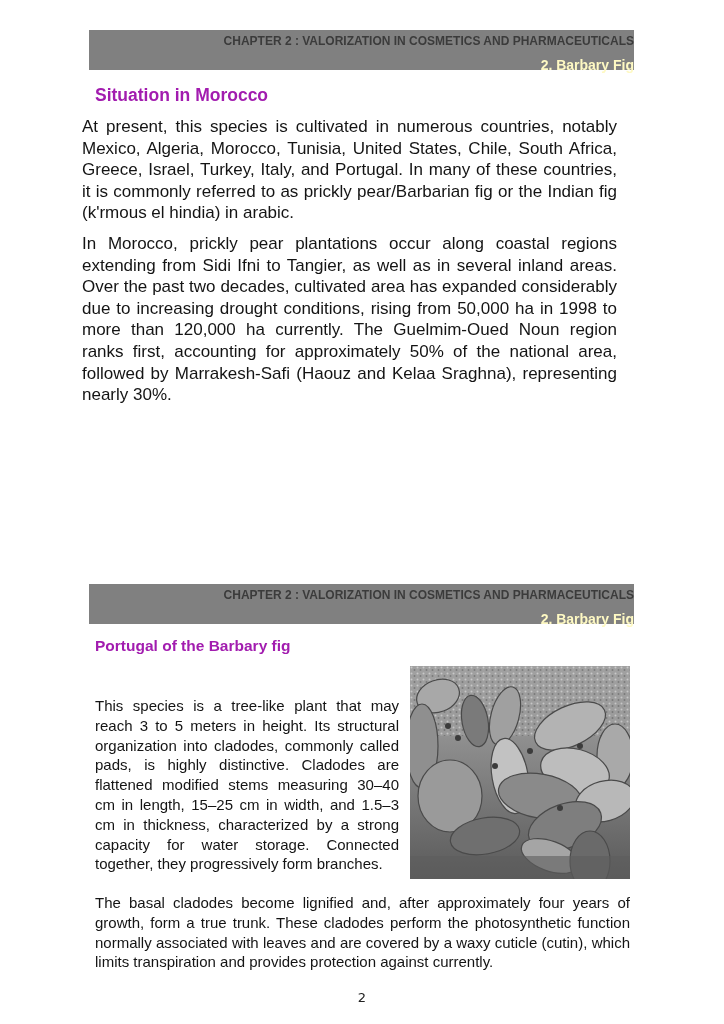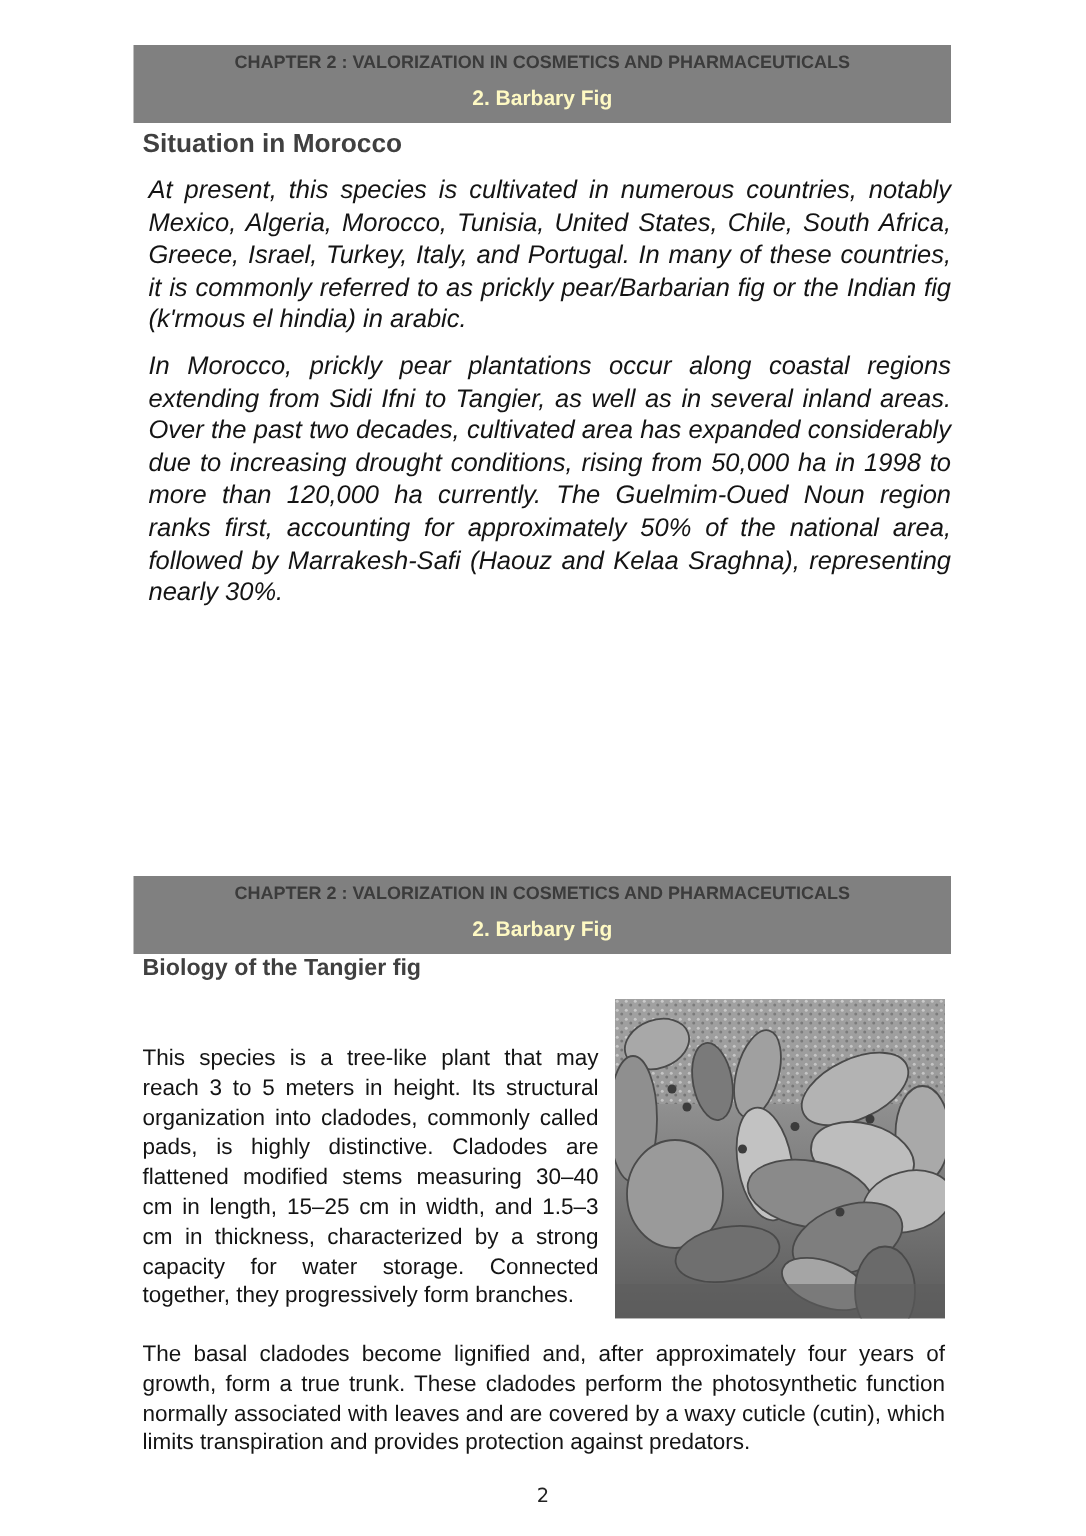--- a/index.html
+++ b/index.html
@@ -12,23 +12,23 @@
       height: 1024px;
       position: relative;
       overflow: hidden;
       font-family: "Liberation Sans", sans-serif;
       color: #111111;
     }
     .header-bar {
       position: absolute;
       left: 89px;
       width: 545px;
-      height: 52px;
+      height: 40px;
       background: #808080;
-      text-align: center;
+      text-align: right;
     }
     .header-bar .chapter {
       position: absolute;
       left: 0; right: 0;
       top: 4px;
       font-size: 12px;
       font-weight: bold;
       color: #3b3b3b;
       letter-spacing: 0px;
     }
@@ -40,36 +40,35 @@
       font-weight: bold;
       color: #fef9c3;
     }
     #header-1 { top: 30px; }
     #header-2 { top: 584px; }
 
     .heading {
       position: absolute;
       left: 95px;
       font-weight: bold;
-      color: #404040;
+      color: #a21caf;
     }
     #heading-1 { top: 85px; font-size: 17.5px; }
     #heading-2 { top: 637px; font-size: 15.5px; }
 
     .para {
       position: absolute;
       text-align: justify;
       color: #141414;
     }
     .para-large {
-      left: 99px;
+      left: 82px;
       width: 535px;
       font-size: 17px;
       line-height: 21.6px;
-      font-style: italic;
     }
     #p1 { top: 116px; }
     #p2 { top: 233px; }
 
     .para-small {
       font-size: 15px;
       line-height: 19.8px;
     }
     #p3 {
       left: 95px;
@@ -114,21 +113,21 @@
 <div class="heading" id="heading-1">Situation in Morocco</div>
 
 <p class="para para-large" id="p1" style="margin:0;">At present, this species is cultivated in numerous countries, notably Mexico, Algeria, Morocco, Tunisia, United States, Chile, South Africa, Greece, Israel, Turkey, Italy, and Portugal. In many of these countries, it is commonly referred to as prickly pear/Barbarian fig or the Indian fig (k'rmous el hindia) in arabic.</p>
 <p class="para para-large" id="p2" style="margin:0;">In Morocco, prickly pear plantations occur along coastal regions extending from Sidi Ifni to Tangier, as well as in several inland areas. Over the past two decades, cultivated area has expanded considerably due to increasing drought conditions, rising from 50,000 ha in 1998 to more than 120,000 ha currently. The Guelmim-Oued Noun region ranks first, accounting for approximately 50% of the national area, followed by Marrakesh-Safi (Haouz and Kelaa Sraghna), representing nearly 30%.</p>
 
 <div class="header-bar" id="header-2">
   <div class="chapter">CHAPTER 2 : VALORIZATION IN COSMETICS AND PHARMACEUTICALS</div>
   <div class="section">2. Barbary Fig</div>
 </div>
 
-<div class="heading" id="heading-2">Biology of the Tangier fig</div>
+<div class="heading" id="heading-2">Portugal of the Barbary fig</div>
 
 <p class="para para-small" id="p3" style="margin:0;">This species is a tree-like plant that may reach 3 to 5 meters in height. Its structural organization into cladodes, commonly called pads, is highly distinctive. Cladodes are flattened modified stems measuring 30–40 cm in length, 15–25 cm in width, and 1.5–3 cm in thickness, characterized by a strong capacity for water storage. Connected together, they progressively form branches.</p>
 
 <div class="figure" title="Black and white photograph of prickly pear cactus (Opuntia) pads">
   <svg width="220" height="213" viewBox="0 0 220 213">
     <defs>
       <linearGradient id="bg" x1="0" y1="0" x2="0" y2="1">
         <stop offset="0" stop-color="#b5b5b5"></stop>
         <stop offset="0.35" stop-color="#8e8e8e"></stop>
         <stop offset="1" stop-color="#5a5a5a"></stop>
@@ -164,15 +163,15 @@
       <circle cx="48" cy="72" r="3"></circle>
       <circle cx="120" cy="85" r="3"></circle>
       <circle cx="170" cy="80" r="3"></circle>
       <circle cx="85" cy="100" r="3"></circle>
       <circle cx="150" cy="142" r="3"></circle>
     </g>
     <rect y="190" width="220" height="23" fill="#5e5e5e" opacity="0.6"></rect>
   </svg>
 </div>
 
-<p class="para para-small" id="p4" style="margin:0;">The basal cladodes become lignified and, after approximately four years of growth, form a true trunk. These cladodes perform the photosynthetic function normally associated with leaves and are covered by a waxy cuticle (cutin), which limits transpiration and provides protection against predators.</p>
+<p class="para para-small" id="p4" style="margin:0;">The basal cladodes become lignified and, after approximately four years of growth, form a true trunk. These cladodes perform the photosynthetic function normally associated with leaves and are covered by a waxy cuticle (cutin), which limits transpiration and provides protection against currently.</p>
 
 <div class="page-number">2</div>
 
 </body></html>

